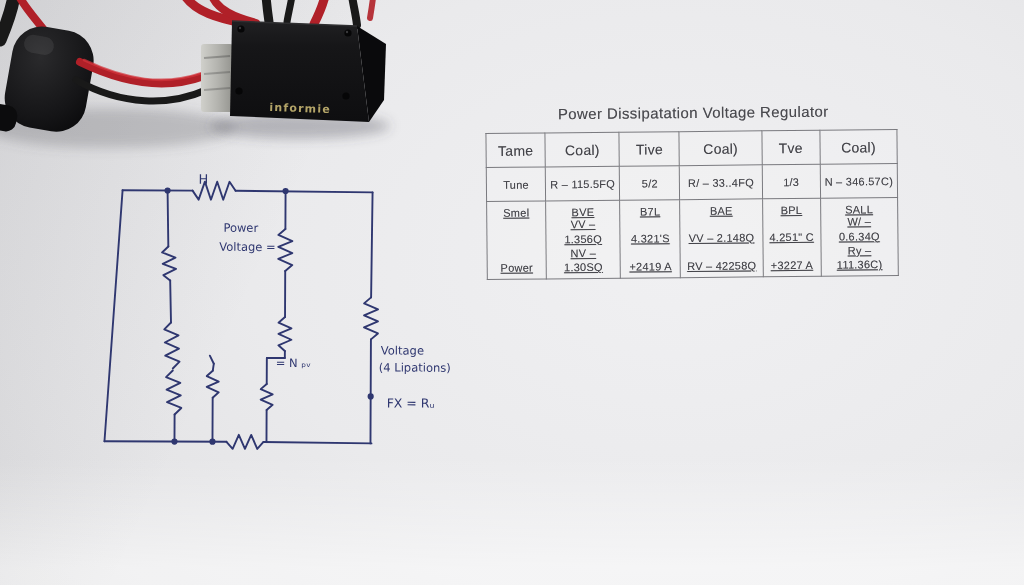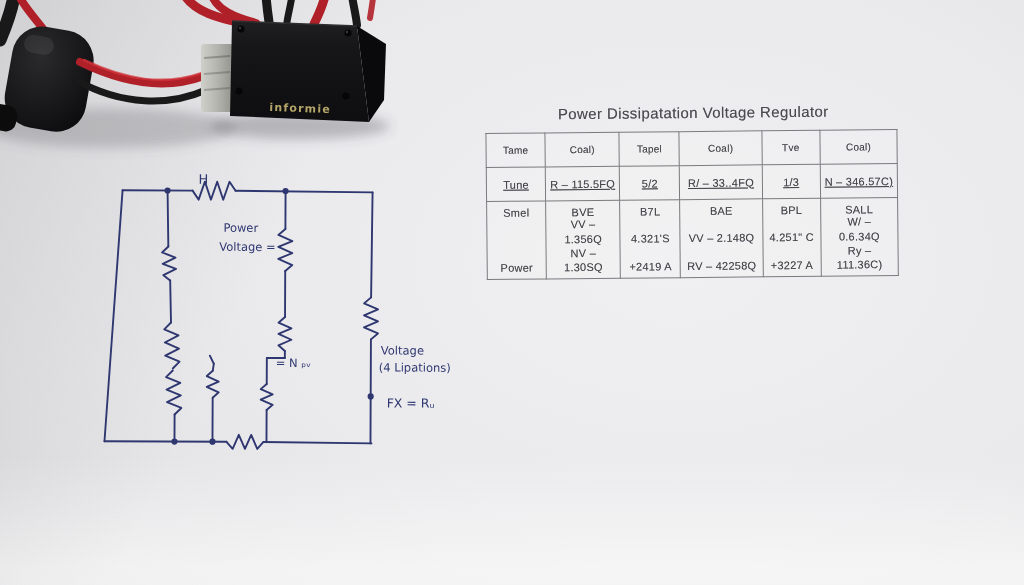--- a/index.html
+++ b/index.html
@@ -17,23 +17,23 @@
   .circuit-label{font-family:"DejaVu Sans",sans-serif;fill:var(--ink,#2f3770);}
   
   .table-wrap{position:absolute;left:486px;top:104px;width:416px;transform:rotate(-.55deg);color:#45454b;}
   .photo-title{font-size:15px;letter-spacing:.4px;text-align:center;color:#4a4a4f;
     text-shadow:0 0 .5px rgba(80,80,85,.5);margin:0 0 10px 0;font-weight:400;}
   table.data{border-collapse:collapse;width:412px;table-layout:fixed;
     border:1.6px solid #6e6e73;background:rgba(255,255,255,0.12);}
   table.data td,table.data th{border:1px solid #7a7a7f;font-weight:400;
     font-size:11px;letter-spacing:.25px;text-align:center;vertical-align:middle;
     color:#434349;text-shadow:0 0 .4px rgba(70,70,75,.45);padding:2px 1px;}
-  table.data tr.r-head td{height:29px;font-size:10px;}
-  table.data tr.r-tune td{height:29px;text-decoration:underline;}
-  table.data tr.r-bottom td{height:56px;padding:4px 5px;}
+  table.data tr.r-head td{height:29px;font-size:14px;}
+  table.data tr.r-tune td{height:29px;}
+  table.data tr.r-bottom td{height:56px;padding:4px 5px;text-decoration:underline;}
   .stack{display:flex;flex-direction:column;justify-content:space-between;height:100%;}
   .stack .ln{line-height:1.3;}
   .stack .ln2{margin-top:-2px;}
   
   .photo-wrap{position:absolute;left:0;top:0;}
   .gold-label{font-family:"DejaVu Sans",sans-serif;font-size:11px;font-weight:bold;
     letter-spacing:1.2px;fill:var(--label_gold,#b3a468);}
 </style>
 </head>
 <body>
@@ -167,21 +167,21 @@
           <col style="width:74px">
           <col style="width:60px">
         <col style="width:82px">
           <col style="width:58px">
           <col style="width:77px">
       </colgroup>
       <tbody>
           <tr class="r-head">
         <td>Tame</td>
         <td>Coal)</td>
-        <td>Tapel</td>
+        <td>Tive</td>
         <td>Coal)</td>
         <td>Tve</td>
         <td>Coal)</td>
       </tr>
       <tr class="r-tune">
         <td>Tune</td>
         <td>R – 115.5FQ</td>
         <td>5/2</td>
         <td>R/ – 33..4FQ</td>
         <td>1/3</td>

